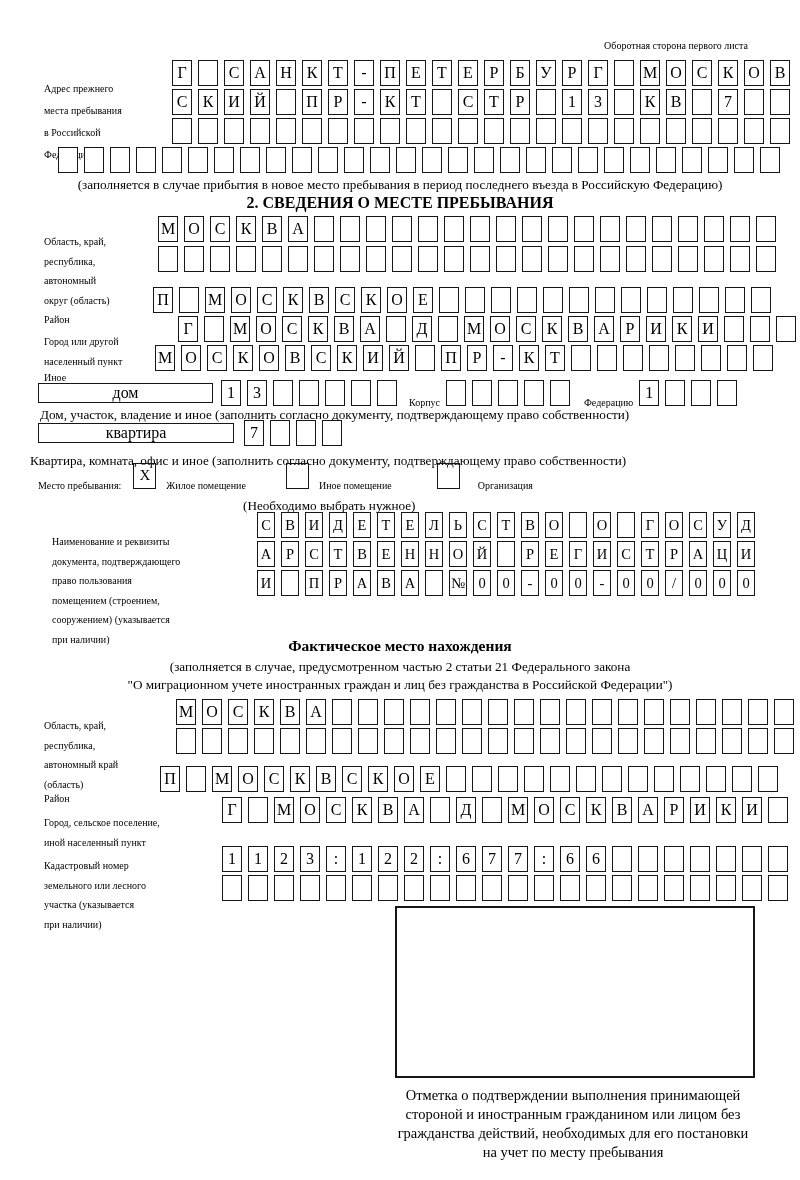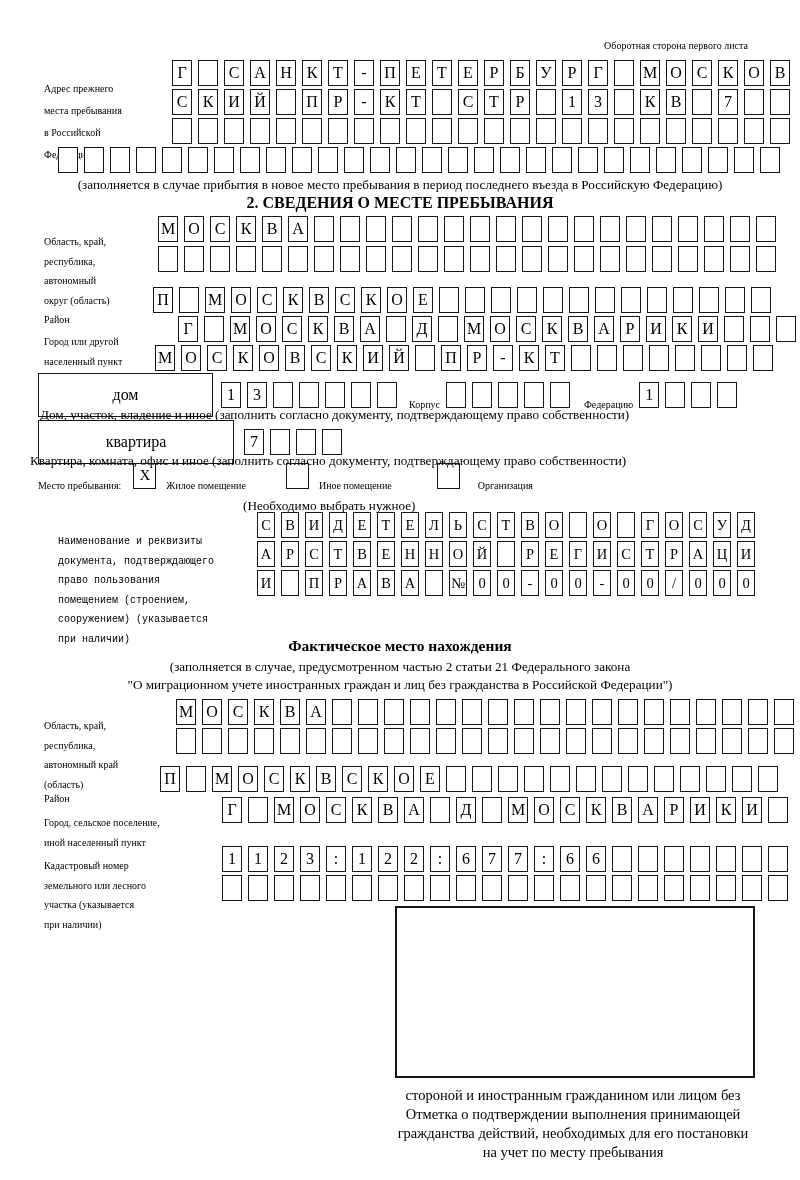--- a/index.html
+++ b/index.html
@@ -14,21 +14,21 @@
   .center{left:0;width:800px;text-align:center;}
   .head{font-weight:bold;font-size:16px;}
   .cellrow{display:flex;gap:6px;}
   .cell{
     width:20px;height:26px;box-sizing:border-box;border:1.8px solid #161616;
     display:flex;align-items:center;justify-content:center;
     font-size:16px;flex:0 0 auto;background:#fff;
   }
   .cellrow.sm .cell{width:18px;font-size:14.5px;}
   .widebox{
-    box-sizing:border-box;border:1.8px solid #161616;height:44px;
+    box-sizing:border-box;border:1.8px solid #161616;height:20px;
     display:flex;align-items:center;justify-content:center;font-size:16px;background:#fff;
   }
   .cbox{
     width:23px;height:26px;box-sizing:border-box;border:1.8px solid #161616;
     display:inline-flex;align-items:center;justify-content:center;font-size:15px;flex:0 0 auto;
   }
   .hrow{display:flex;align-items:center;}
   .bigbox{box-sizing:border-box;border:2px solid #161616;background:#fff;}
 </style>
 </head>
@@ -346,21 +346,21 @@
     <span class="flabel">Место пребывания:</span>
     <span class="cbox" style="margin-left:12px;">X</span>
     <span class="flabel" style="margin-left:10px;">Жилое помещение</span>
     <span class="cbox" style="margin-left:40px;"></span>
     <span class="flabel" style="margin-left:10px;">Иное помещение</span>
     <span class="cbox" style="margin-left:45px;"></span>
     <span class="flabel" style="margin-left:18px;">Организация</span>
   </div>
   <div class="abs note" style="top:497px;left:243px;">(Необходимо выбрать нужное)</div>
 
-  <div class="abs flabel" style="top:512px;left:58px;width:210px;font-family:Liberation Mono, monospace;">
+  <div class="abs flabel" style="top:512px;left:52px;width:210px;">
       <div>Наименование и реквизиты</div>
       <div>документа, подтверждающего</div>
       <div>право пользования</div>
       <div>помещением (строением,</div>
       <div>сооружением) (указывается</div>
       <div>при наличии)</div>
     </div>
   <div class="abs cellrow sm" style="top:512px;left:257px;">
       <span class="cell">С</span>
       <span class="cell">В</span>
@@ -601,19 +601,19 @@
       <span class="cell"></span>
       <span class="cell"></span>
       <span class="cell"></span>
       <span class="cell"></span>
       <span class="cell"></span>
       <span class="cell"></span>
     </div>
 
   <div class="abs bigbox" style="top:906px;left:395px;width:360px;height:172px;"></div>
   <div class="abs" style="top:1086px;left:368px;width:410px;text-align:center;font-size:14.5px;line-height:19px;">
+      <div>Отметка о подтверждении выполнения принимающей</div>
       <div>стороной и иностранным гражданином или лицом без</div>
-      <div>Отметка о подтверждении выполнения принимающей</div>
       <div>гражданства действий, необходимых для его постановки</div>
       <div>на учет по месту пребывания</div>
     </div>
 
 </div>
 
 </body></html>

